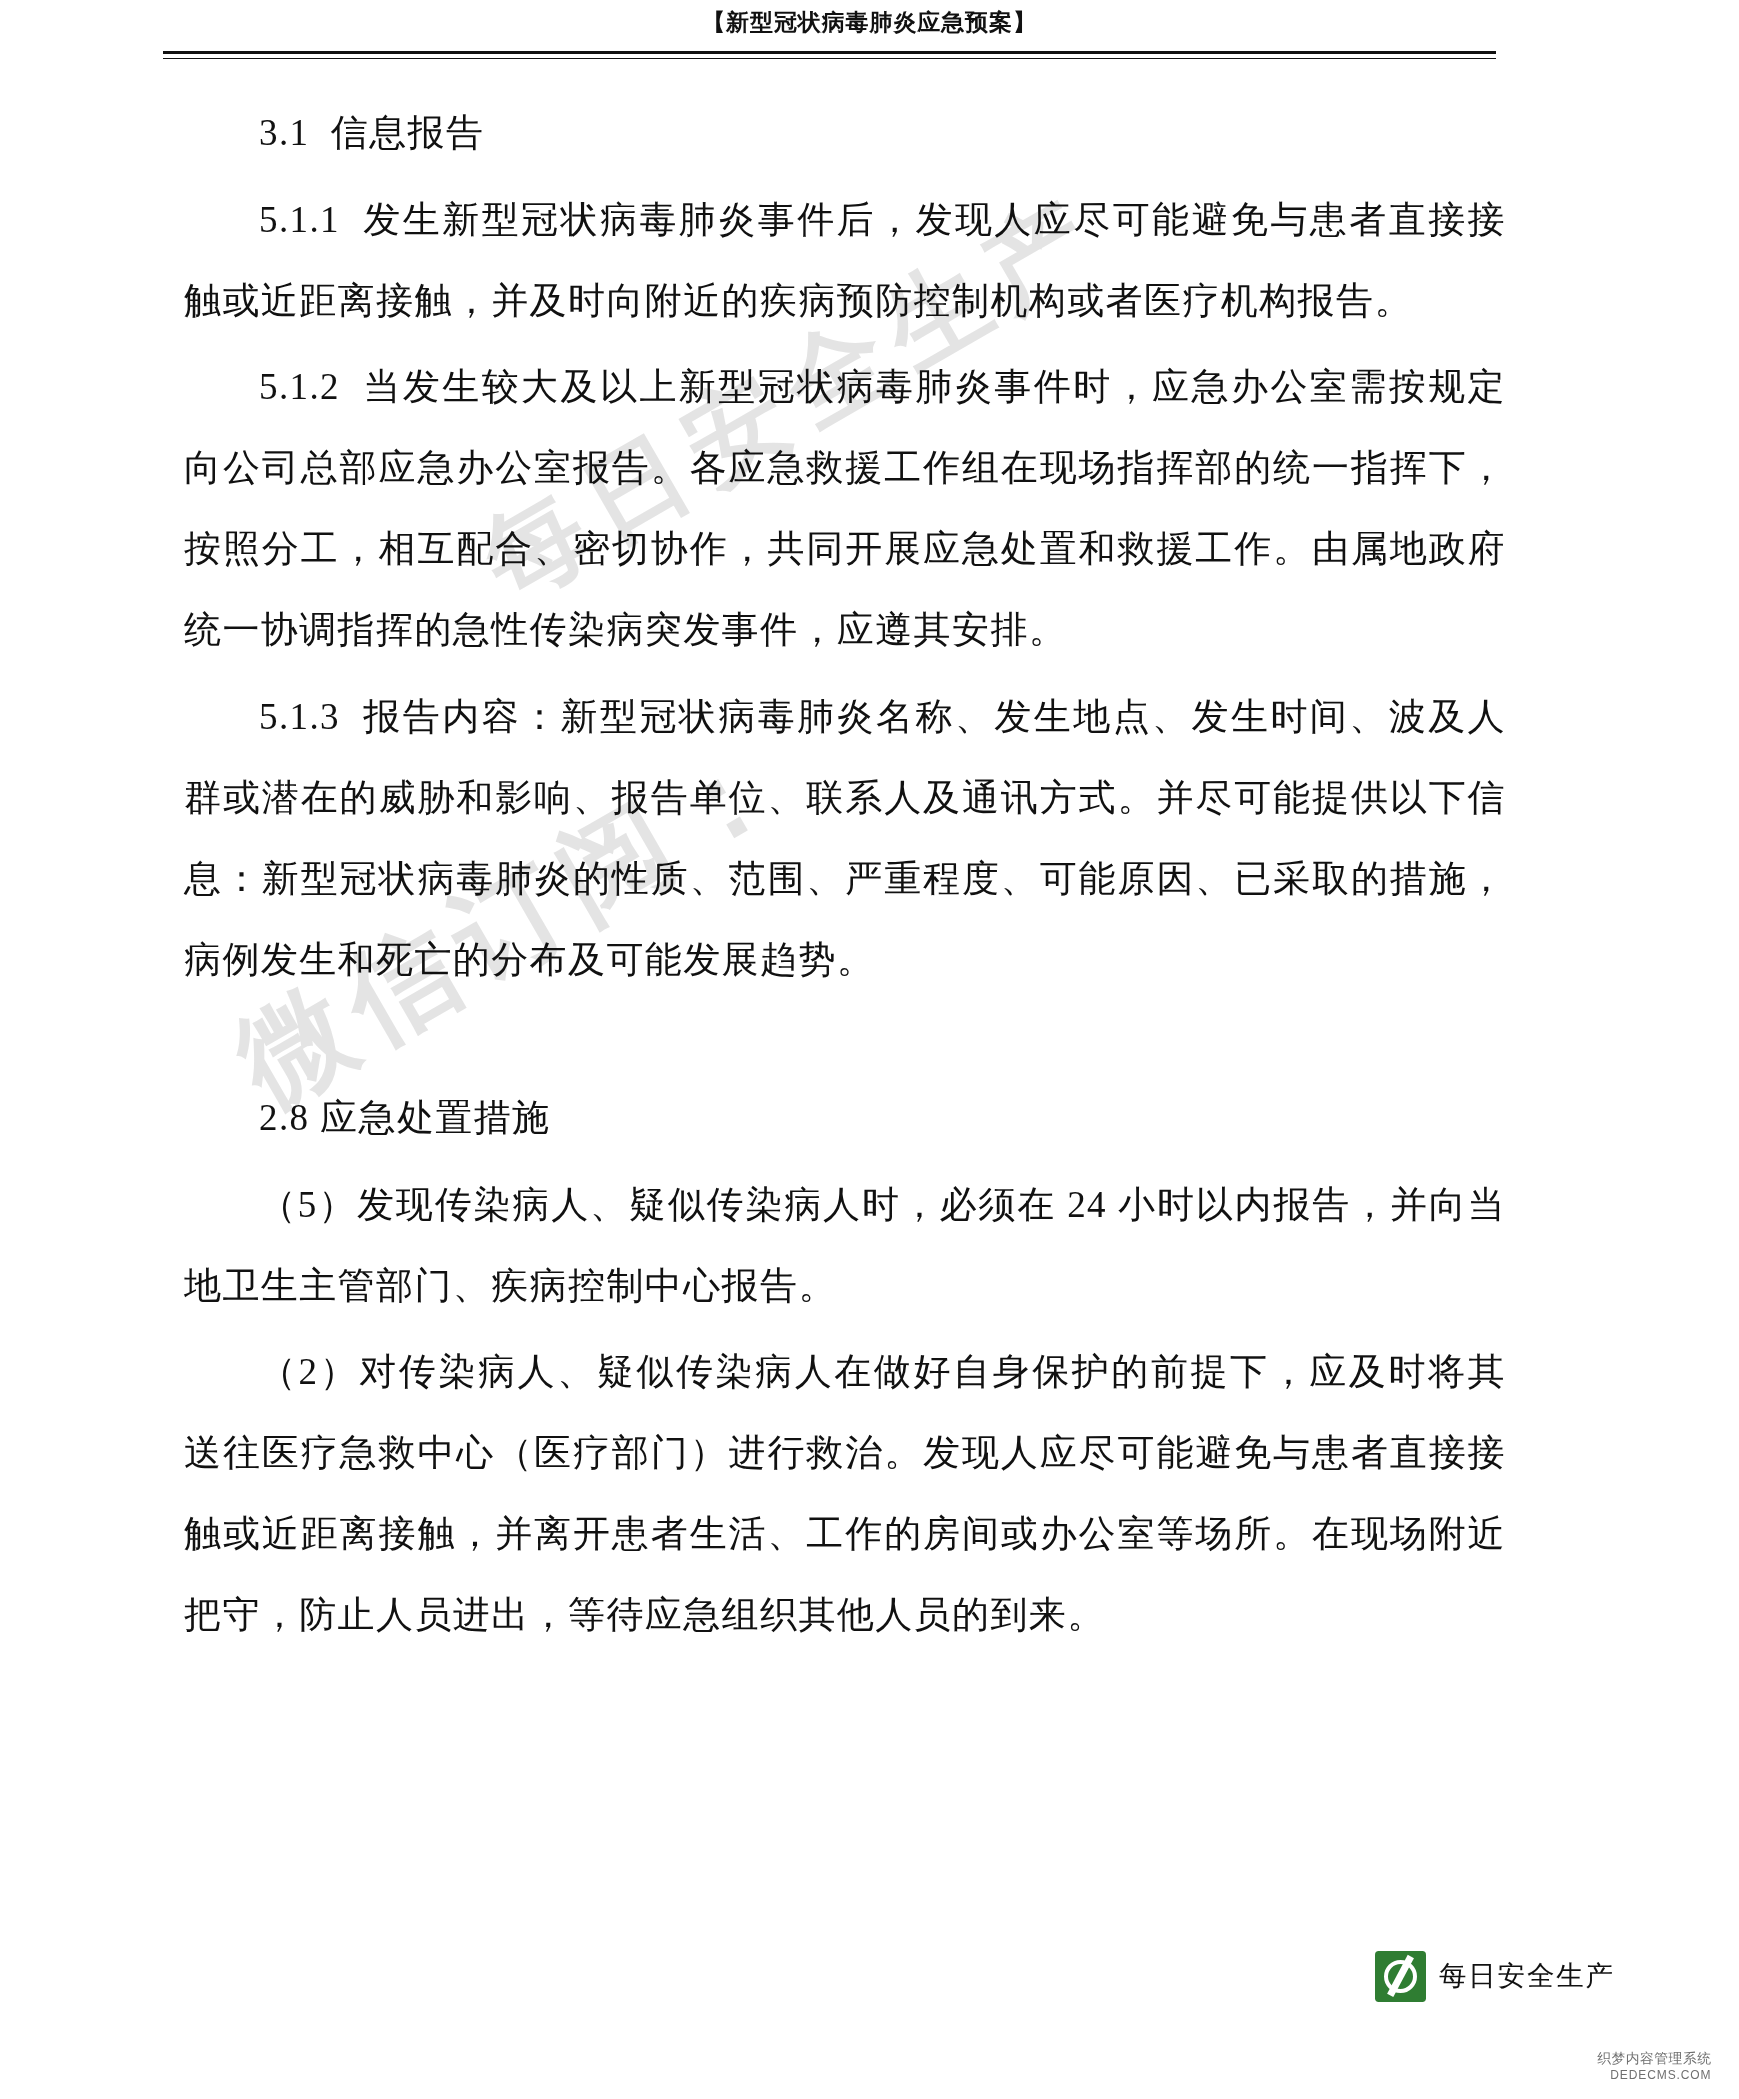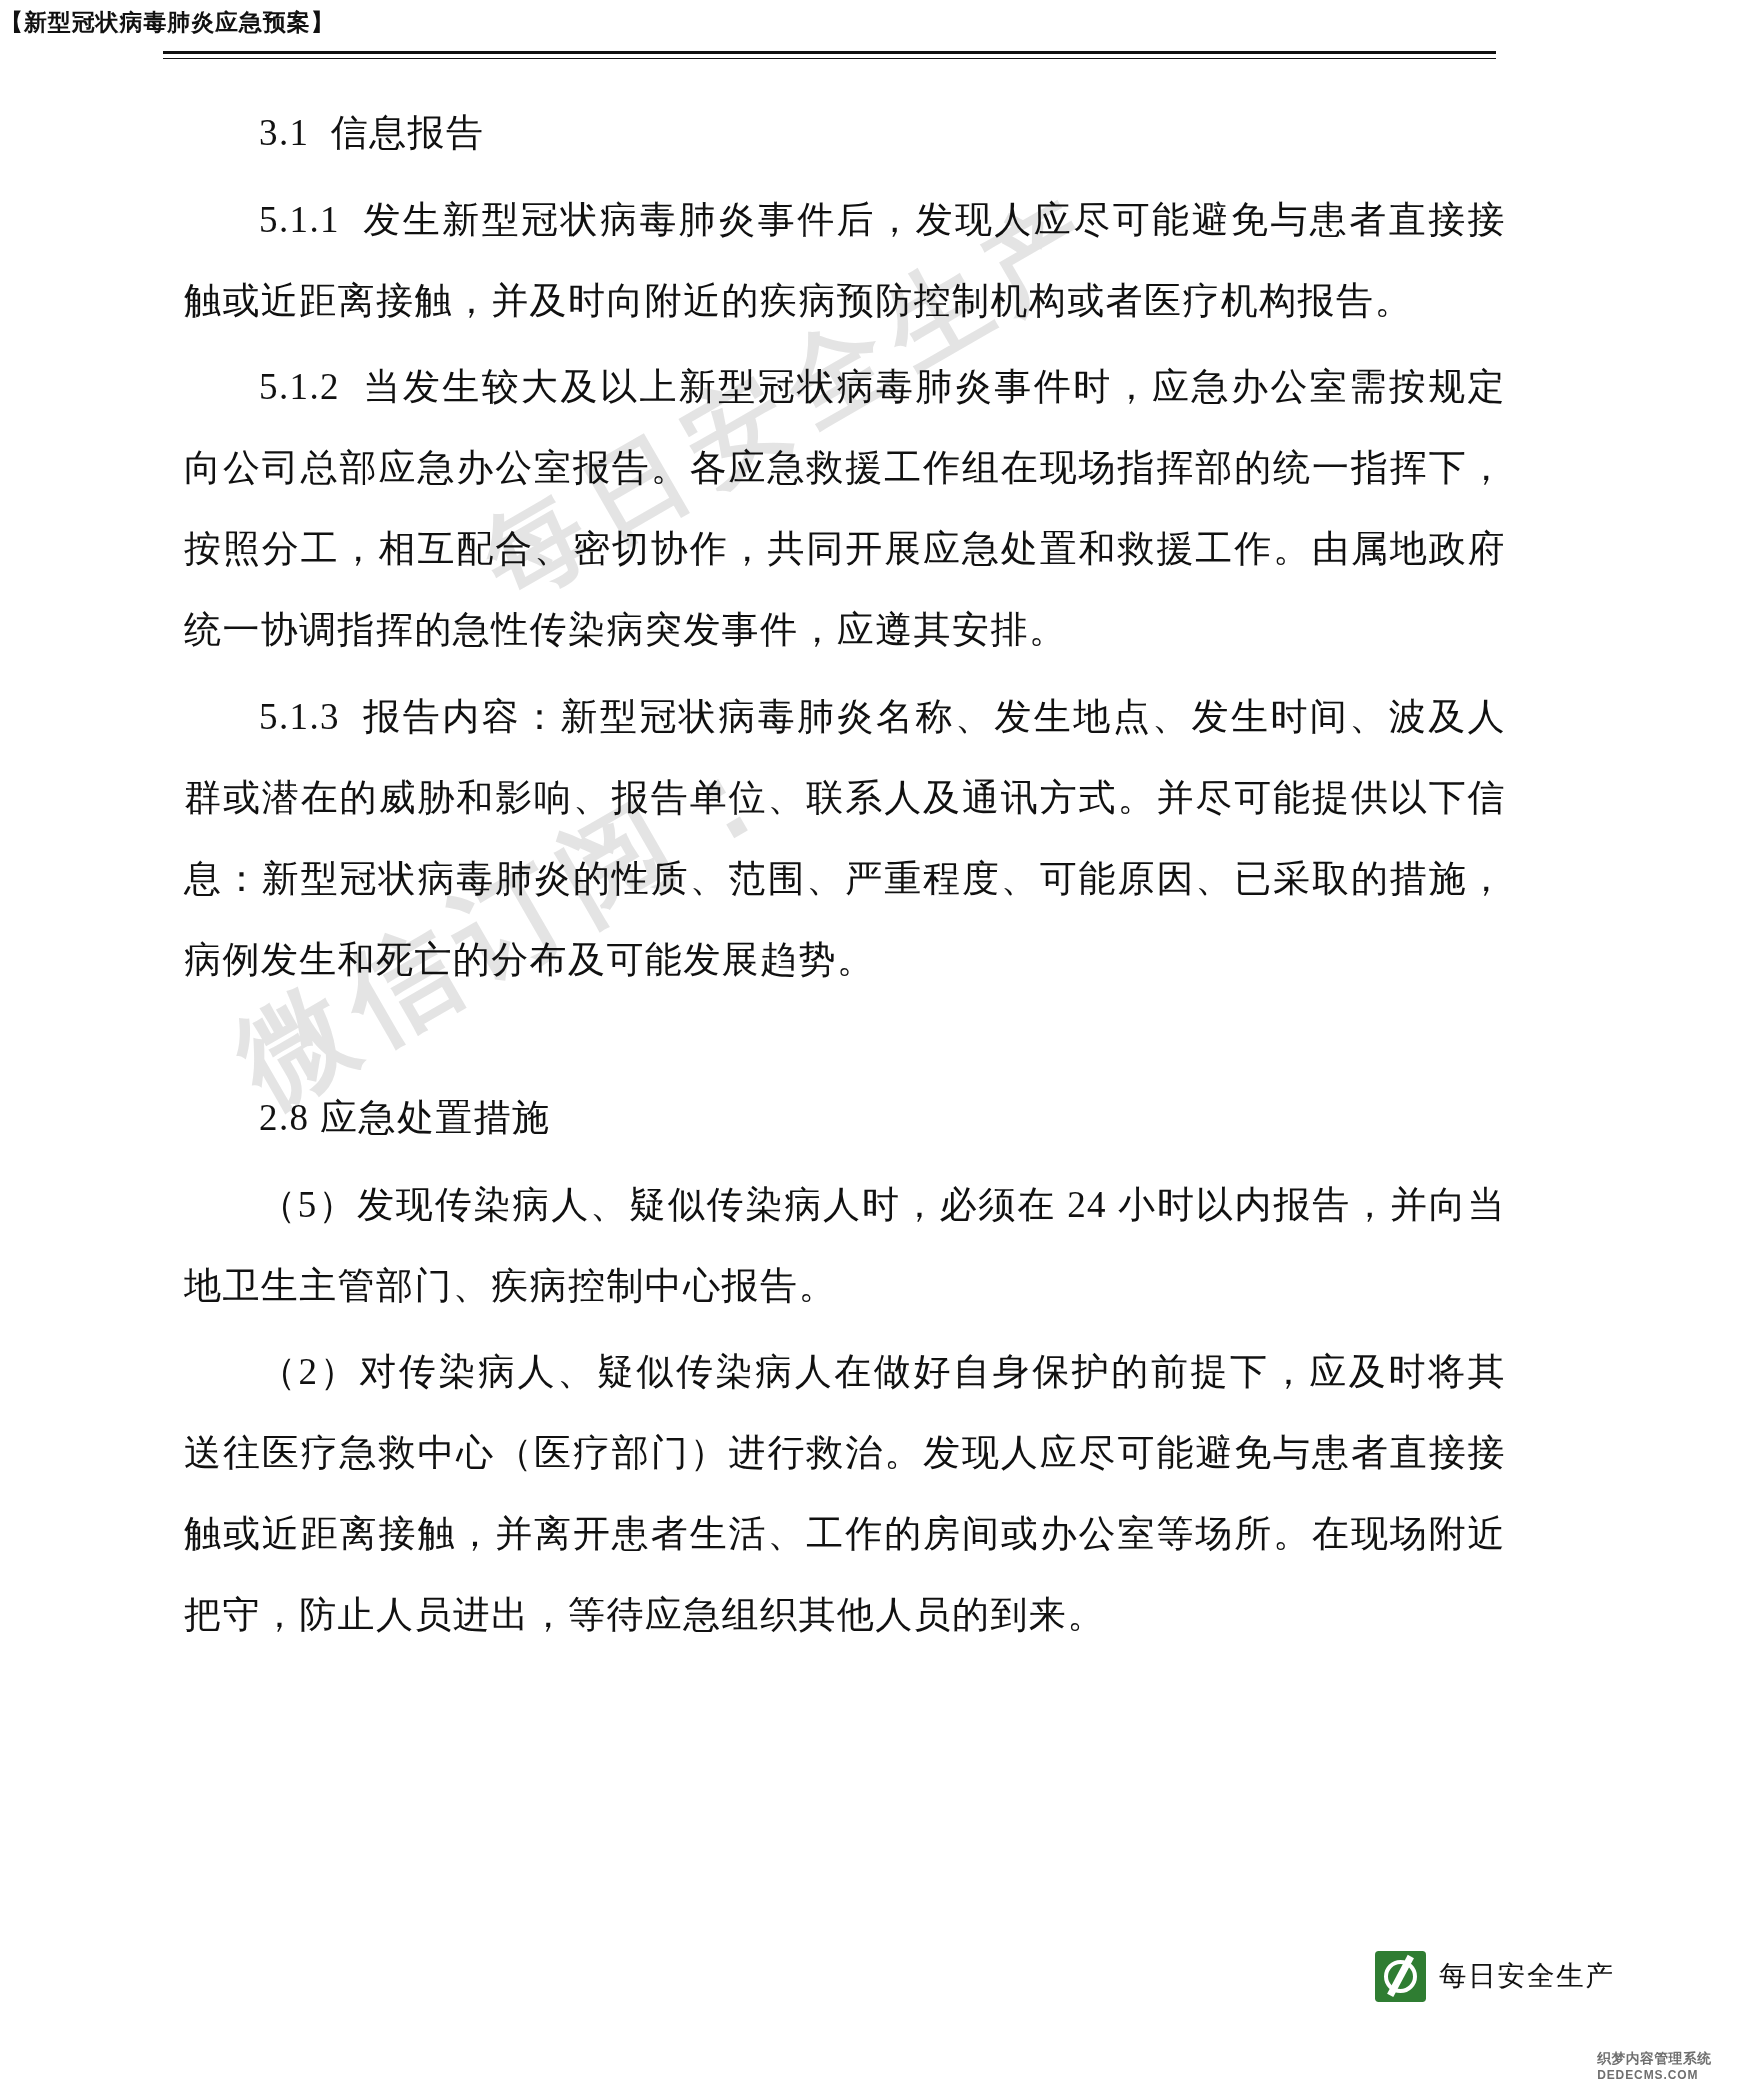--- a/index.html
+++ b/index.html
@@ -22,20 +22,21 @@
     left: 0;
     top: 0;
     width: 1739px;
     height: 64px;
   }
   .header-title {
     position: absolute;
     left: 0;
     top: 7.3px;
     width: 1739px;
+    text-align: center;
     font-family: "Liberation Sans", "DejaVu Sans", sans-serif;
     font-weight: bold;
     font-size: 23px;
     letter-spacing: 0.9px;
     color: #111111;
   }
   .header-rule {
     position: absolute;
     left: 163px;
     top: 51px;
@@ -148,25 +149,24 @@
     font-size: 27.5px;
     color: #111111;
     margin-left: 13px;
     letter-spacing: 1.8px;
   }
 
   .site-mark {
     position: absolute;
     right: 27.5px;
     bottom: 16.5px;
-    text-align: left;
+    text-align: right;
     font-family: "Liberation Sans", "DejaVu Sans", sans-serif;
     color: #6f6f6f;
     line-height: 1.25;
-    font-weight: bold;
   }
   .site-mark .l1 { font-size: 13.8px; letter-spacing: 0.5px; }
   .site-mark .l2 { font-size: 12px; letter-spacing: 0.9px; }
 </style>
 </head>
 <body>
 
 <div class="page-header">
   <div class="header-title">【新型冠状病毒肺炎应急预案】</div>
   <div class="header-rule"></div>

